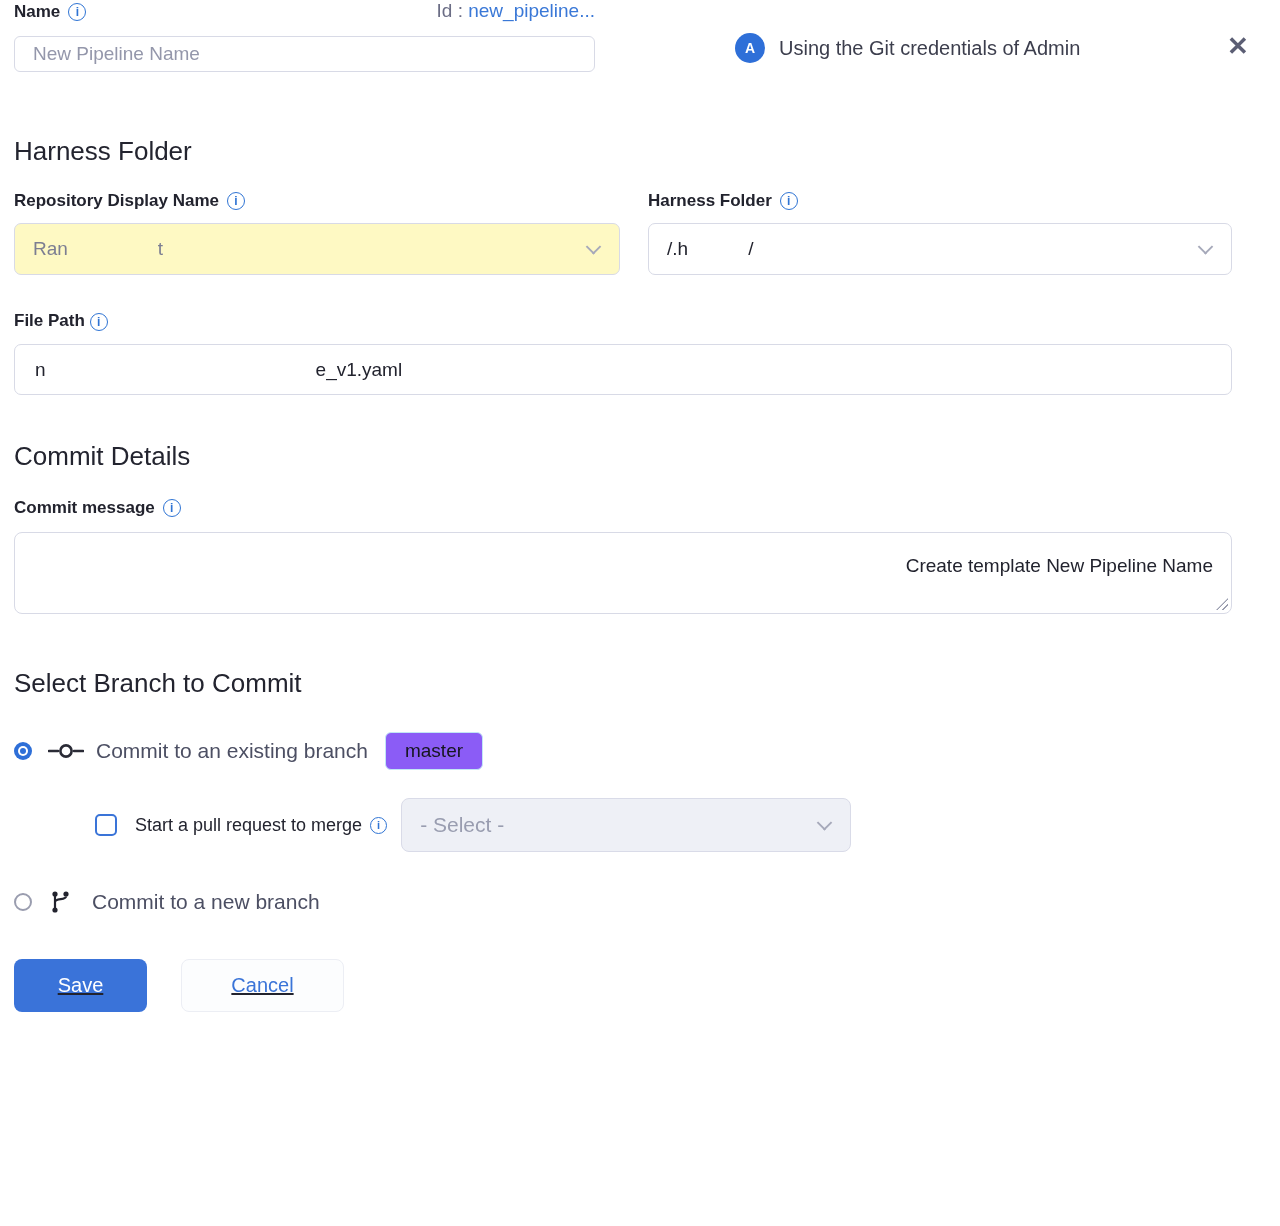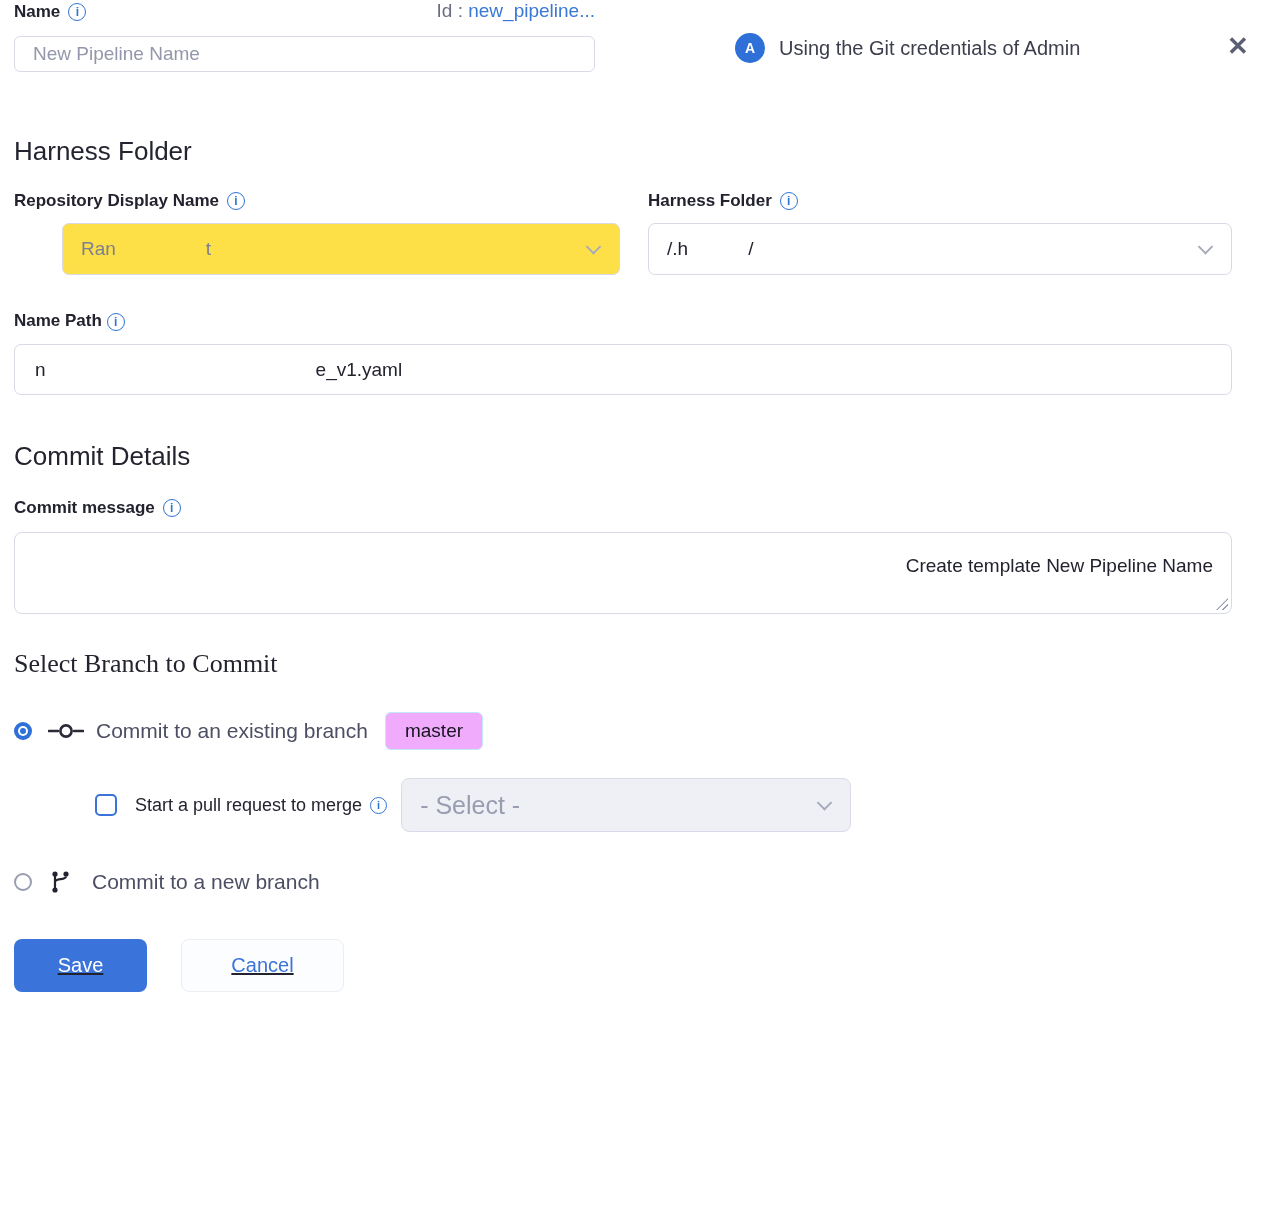--- a/index.html
+++ b/index.html
@@ -35,21 +35,21 @@
   .text-input { margin-top:14px; width:581px; height:36px; border:1px solid #d8dae6; border-radius:6px;
                 background:#fff; display:flex; align-items:center; padding:0 18px; font-size:19px; }
   .text-input .ph { color:#9497ab; }
 
   
   .harness-heading { margin-top:64px; }
   .two-col { display:grid; grid-template-columns:606px 584px; column-gap:28px; }
   .col-label { margin-top:24px; }
   .select-box { margin-top:12px; height:52px; border:1px solid #d8dae6; border-radius:7px; background:#fff;
                 display:flex; align-items:center; padding:0 18px; font-size:19px; position:relative; cursor:pointer; }
-  .select-box.disabled { background:#fde047; color:#7c7e92; cursor:default;margin-left:48px; }
+  .select-box.disabled { background:#fef9c3; color:#7c7e92; cursor:default; }
   .chevron { position:absolute; right:20px; top:50%; width:11px; height:11px;
              border-right:2px solid #a6a9ba; border-bottom:2px solid #a6a9ba;
              transform:translateY(-70%) rotate(45deg); }
   .redact-gap-sm { display:inline-block; width:60px; }
   .redact-gap-md { display:inline-block; width:90px; }
   .redact-gap-lg { display:inline-block; width:270px; }
 
   
   .filepath-label { margin-top:36px; display:block; }
   .wide-input { margin-top:13px; width:1218px; height:51px; border:1px solid #d8dae6; border-radius:7px;
@@ -58,43 +58,43 @@
   
   .commit-heading { margin-top:46px; }
   .commit-label { margin-top:26px; display:inline-flex; }
   .textarea { margin-top:14px; width:1218px; height:82px; border:1px solid #d8dae6; border-radius:8px;
               padding:22px 18px; font-size:19px; color:#22232e; position:relative; background:#fff;text-align:right; }
   .resize-handle { position:absolute; right:3px; bottom:3px; width:12px; height:12px;
     background:repeating-linear-gradient(-45deg, transparent 0 3px, #9a9daf 3px 4.5px);
     clip-path:polygon(100% 0, 0 100%, 100% 100%); cursor:nwse-resize; }
 
   
-  .branch-heading { margin-top:35px;font-family:Liberation Serif, serif; }
+  .branch-heading { margin-top:54px; }
   .radio-row { margin-top:33px; display:flex; align-items:center; }
   .radio { width:18px; height:18px; border-radius:50%; flex:0 0 auto; position:relative; cursor:pointer; }
   .radio.checked { background:#2e6fd8; }
   .radio.checked::before { content:""; position:absolute; left:4px; top:4px; width:10px; height:10px;
                            border-radius:50%; background:#fff; }
   .radio.checked::after { content:""; position:absolute; left:6px; top:6px; width:6px; height:6px;
                           border-radius:50%; background:#2e6fd8; }
   .radio.unchecked { border:2px solid #9a9daf; background:#fff; }
   .radio-label { font-size:21px; color:#4c4f63; }
   .commit-icon-svg { margin:0 12px 0 16px; display:block; }
   .branch-icon-svg { margin:0 20px 0 18px; display:block; }
-  .branch-badge { margin-left:17px; background:#f0abfc; border:1px solid #c2e7f5; border-radius:6px;
+  .branch-badge { margin-left:17px; background:#8b5cf6; border:1px solid #c2e7f5; border-radius:6px;
                   padding:7px 19px; font-size:19px; color:#16161f; }
 
   .pr-row { margin-top:28px; margin-left:81px; display:flex; align-items:center; height:54px; }
   .checkbox { width:22px; height:22px; border:2px solid #3a74d8; border-radius:5px; background:#fff;
               flex:0 0 auto; cursor:pointer; }
   .pr-label { margin-left:18px; font-size:18px; color:#23242f; }
   .pr-row .info-icon { margin-left:8px; width:17px; height:17px; font-size:11px; }
   .pr-select { margin-left:14px; width:450px; height:54px; background:#eef0f6; border:1px solid #d9dbe8;
                border-radius:8px; display:flex; align-items:center; padding:0 18px;
-               font-size:25px; color:#999db0; position:relative; cursor:pointer; }
+               font-size:21px; color:#999db0; position:relative; cursor:pointer; }
 
   .new-branch-row { margin-top:38px; }
 
   
   .btn-row { margin-top:45px; display:flex; gap:34px;text-decoration:underline; }
   .btn { height:53px; border-radius:8px; font-size:20px; display:flex; align-items:center;
          justify-content:center; cursor:pointer; font-family:inherit; }
   .btn-save { width:133px; background:#3a73d9; color:#fff; border:none; }
   .btn-cancel { width:163px; background:#fcfdfe; color:#3a74d8; border:1px solid #eceef4; }
 </style>
@@ -148,21 +148,21 @@
     </div>
     <div class="select-box">
       <span>/.h</span>
       <span class="redact-gap-sm"></span>
       <span>/</span>
       <span class="chevron"></span>
     </div>
   </div>
 
   <span class="field-label filepath-label">
-    <span>Name Path</span>
+    <span>File Path</span>
     <i class="info-icon">i</i>
   </span>
   <div class="wide-input">
     <span>n</span>
     <span class="redact-gap-lg"></span>
     <span>e_v1.yaml</span>
   </div>
 
   
   <h2 class="section-heading commit-heading">Commit Details</h2>

